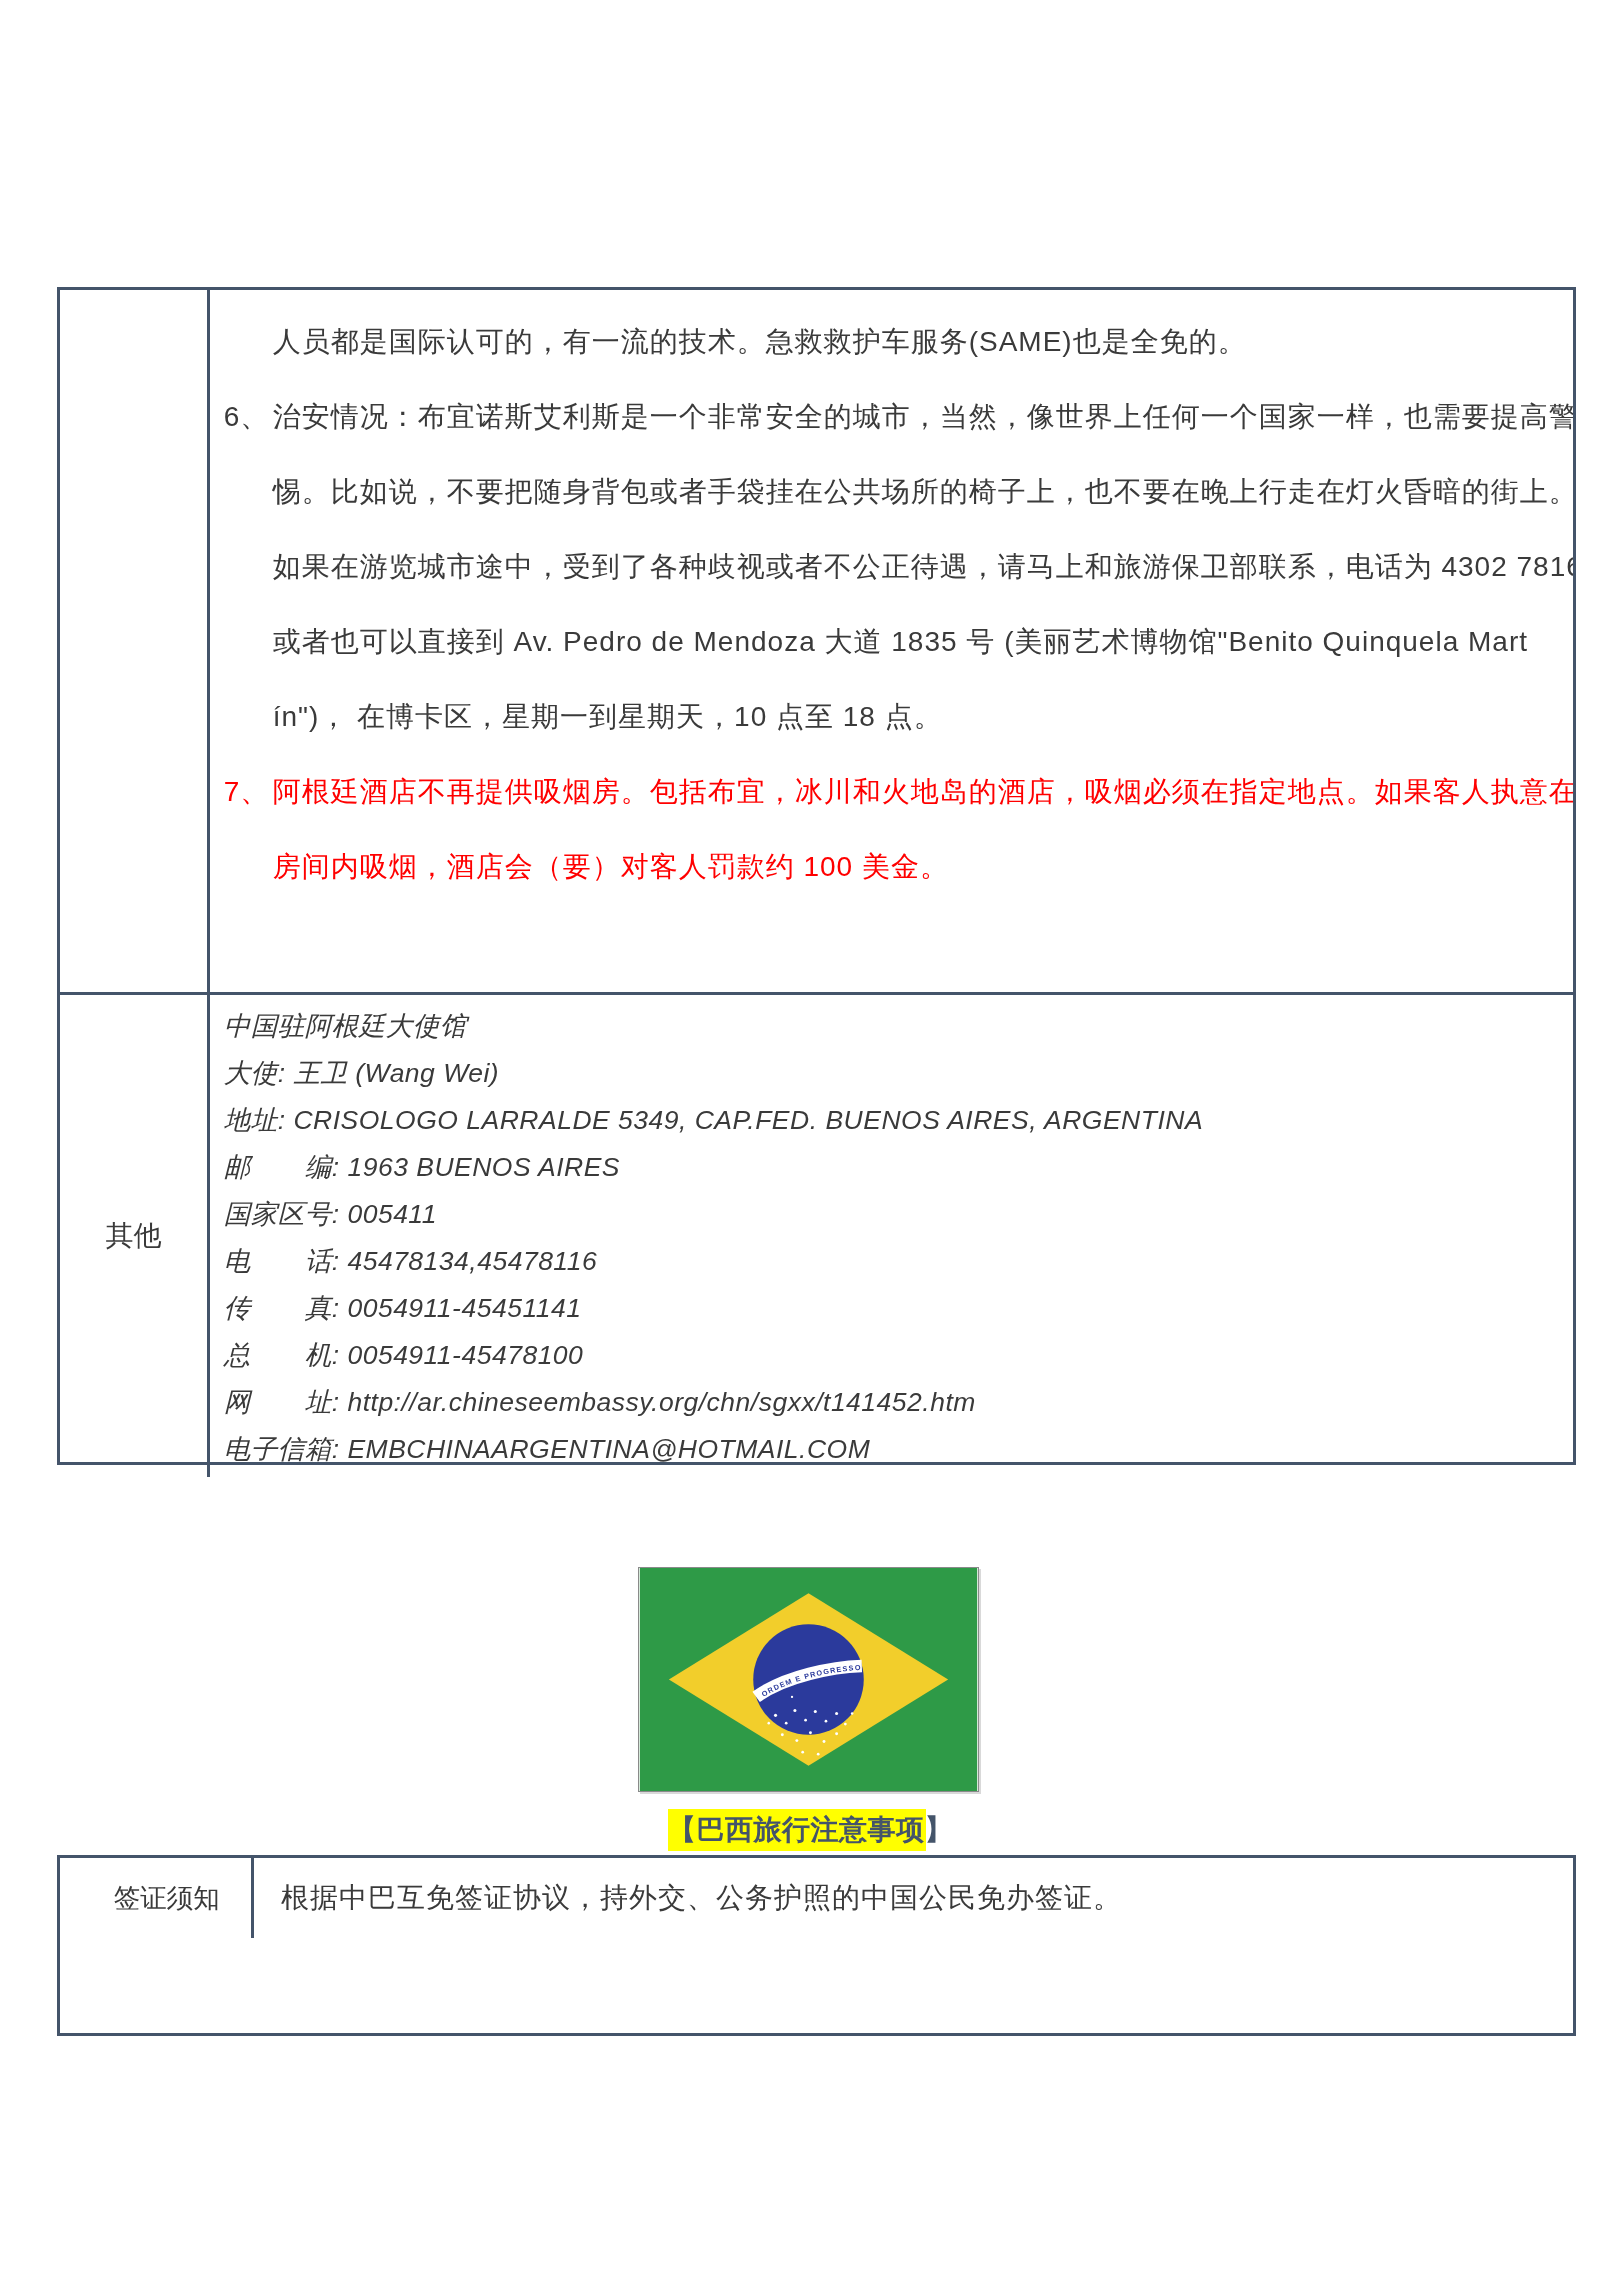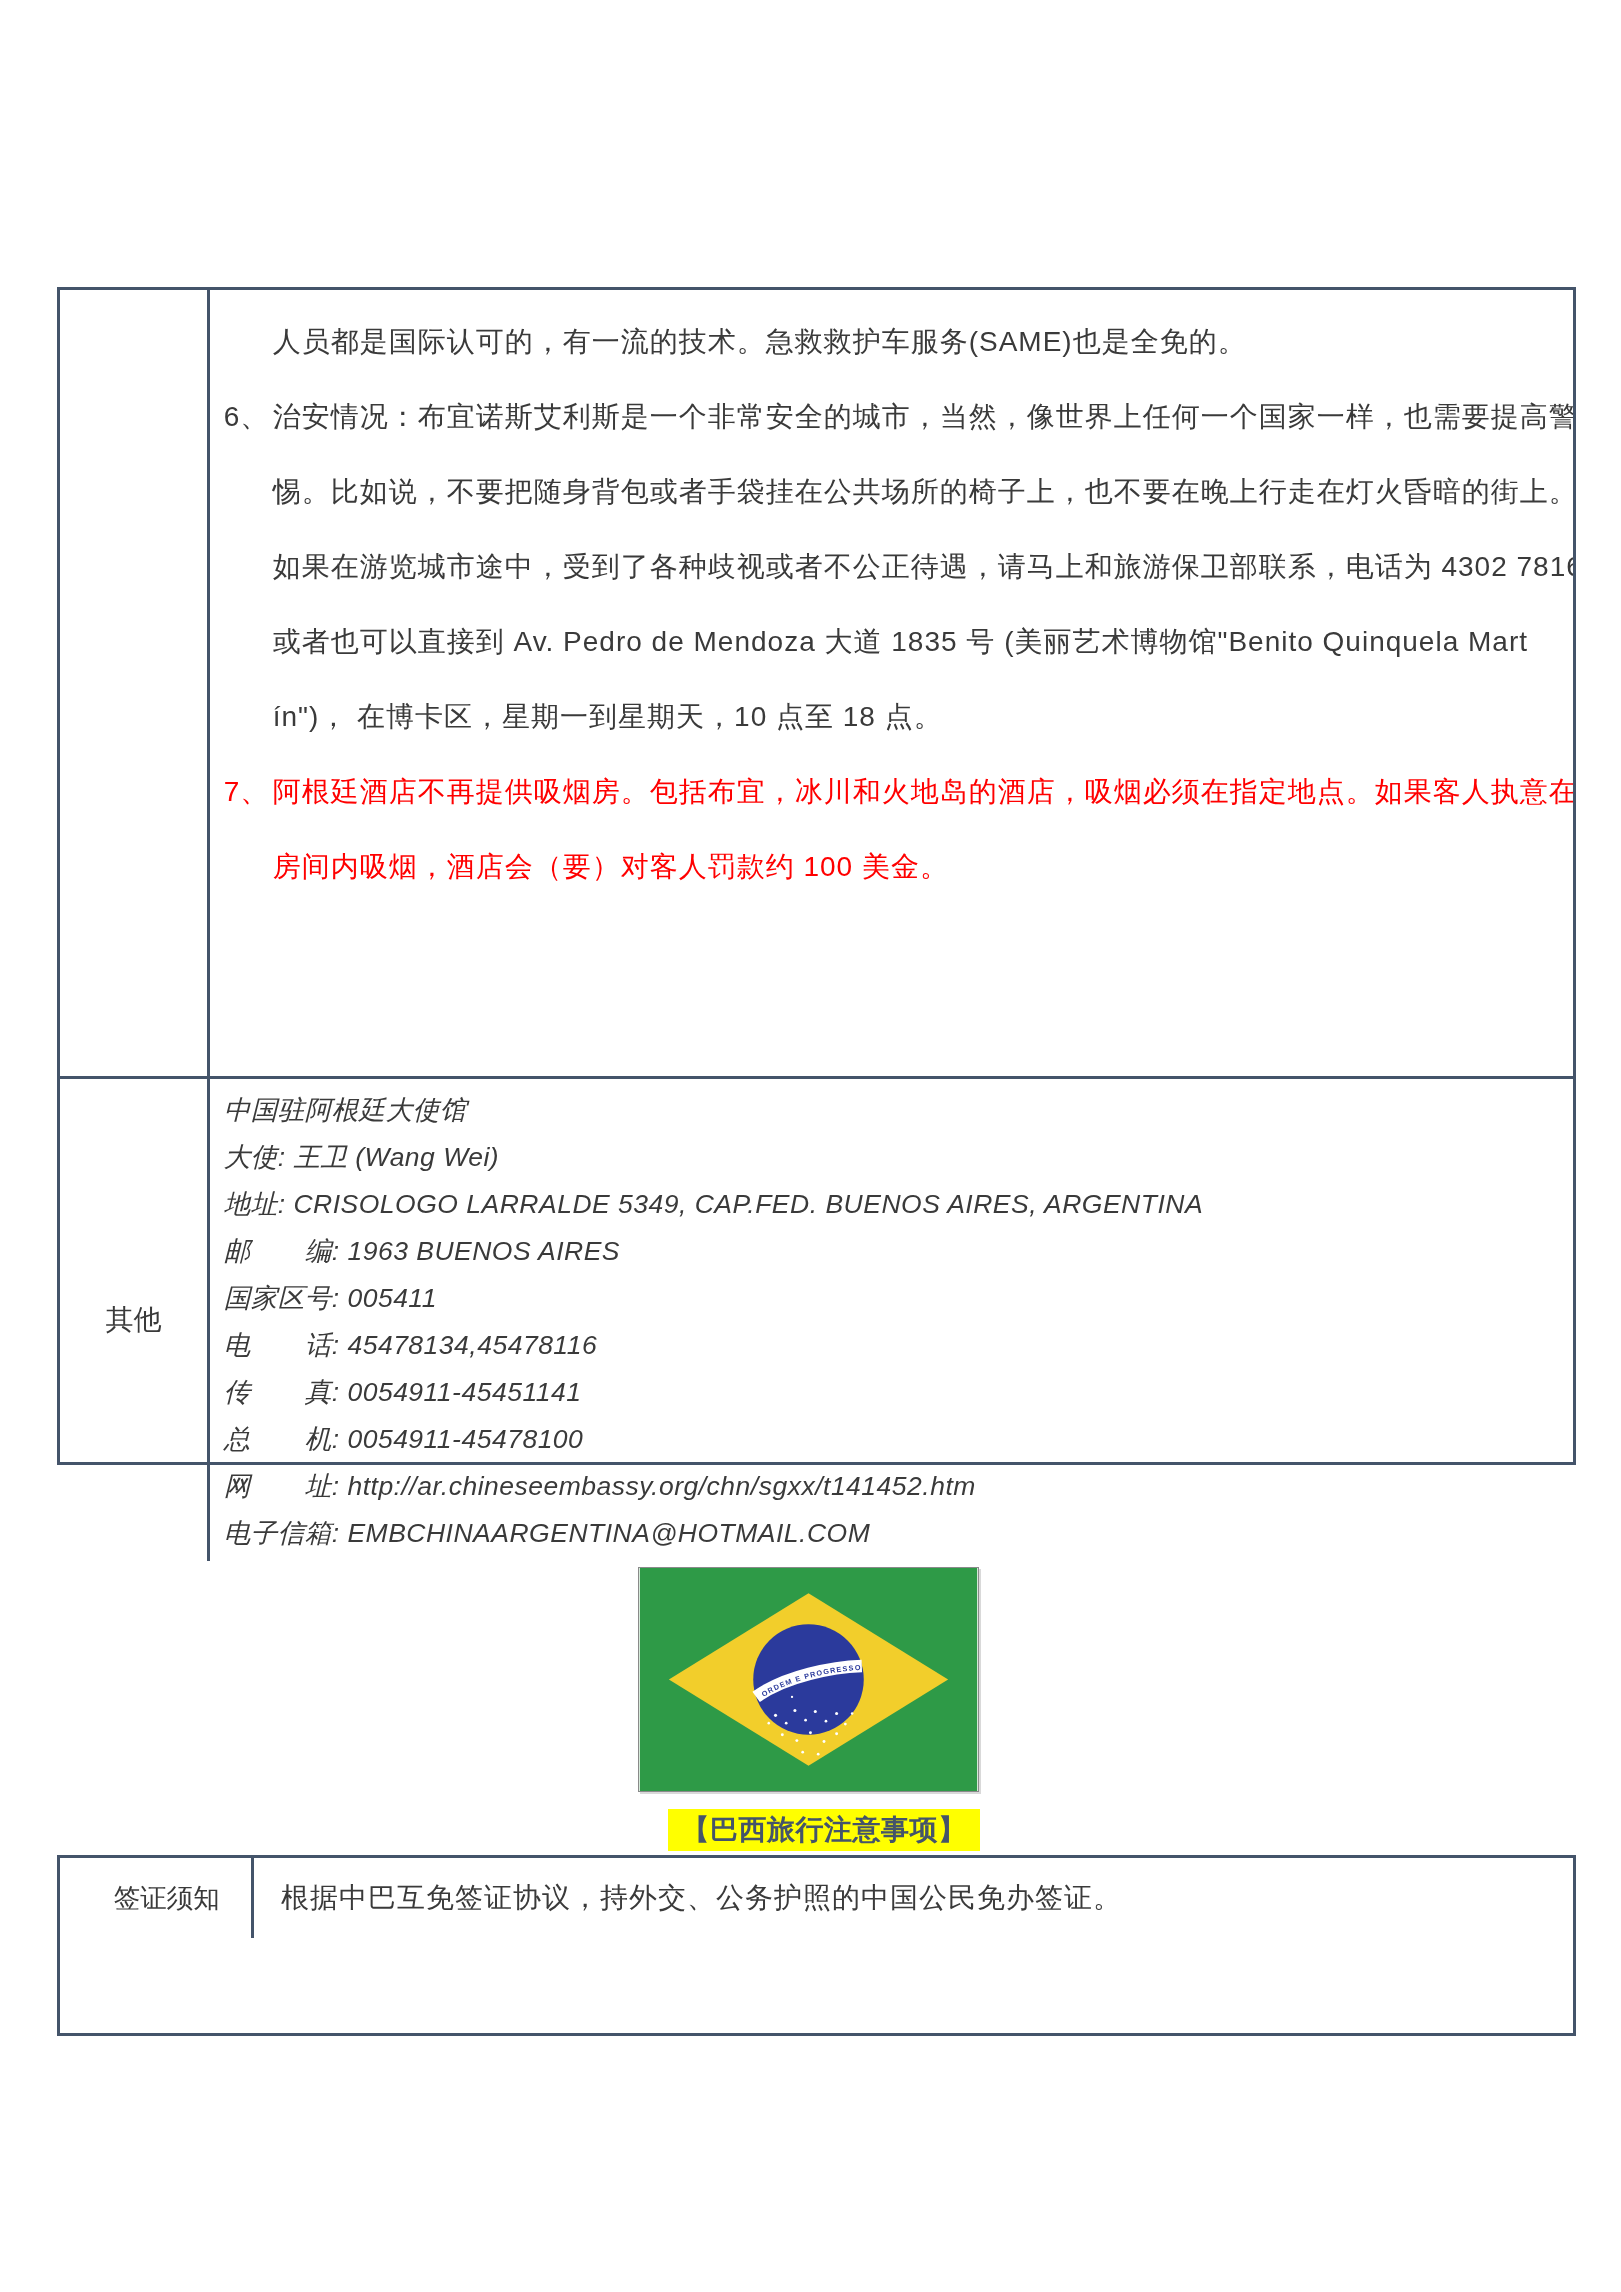--- a/index.html
+++ b/index.html
@@ -14,21 +14,21 @@
   .tbl2 { left:57px; top:1855px; width:1519px; height:181px; }
   .trow { display:flex; box-sizing:border-box; overflow:hidden; }
   .trow + .trow { border-top:3.9px solid var(--border); }
   .cell-label {
     flex:none; width:150px; box-sizing:border-box; border-right:3.9px solid var(--border);
     display:flex; align-items:center; overflow:hidden;
   }
   .cell-content { flex:1; min-width:0; overflow:hidden; box-sizing:border-box; }
 
   
-  .t1r1 { height:786px;border-radius:10px; }
+  .t1r1 { height:702px;border-radius:10px; }
   .t1r1 .cell-content { padding:13.7px 0 0 13.7px; }
   .t1line { display:flex; height:75px; line-height:75px; font-size:28px; letter-spacing:1px; white-space:nowrap; }
   .t1line .num { flex:none; width:49px; }
   .t1line.red { color:var(--red); }
 
   
   .t1r2 { height:485px; }
   .t1r2 .cell-label { justify-content:center; font-size:28px; }
   .t1r2 .cell-content { padding:7.8px 0 0 13.7px;font-style:italic; }
   .embline { height:47px; line-height:47px; font-size:26.5px; letter-spacing:0.5px; white-space:nowrap; }
@@ -41,21 +41,21 @@
 
   
   .flag-box {
     position:absolute; left:638px; top:1567px; width:341px; height:225px;
     border:1px solid #8a8a8a; box-sizing:border-box; box-shadow:2px 2px 0 #d9d9d9;
   }
   .flag-box svg { display:block; width:100%; height:100%; }
 
   
   .sec-title {
-    position:absolute; left:668px; top:1809px; width:312px; height:42px;
+    position:absolute; left:668px; top:1809px; width:258px; height:42px;
     background:var(--highlight); color:var(--title_text);
     font-size:28px; line-height:42px; font-weight:600; text-align:center;
     letter-spacing:0.5px; white-space:nowrap;
   }
 </style>
 </head>
 <body>
 
 <div class="page">
 

